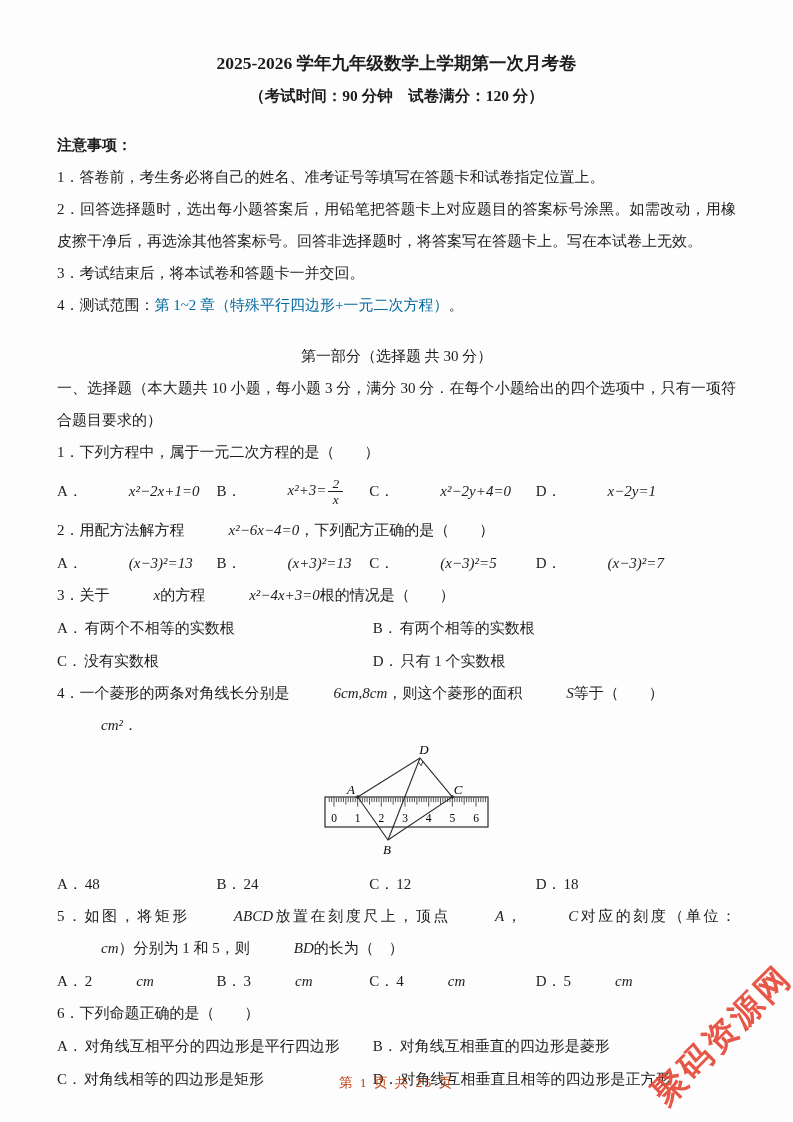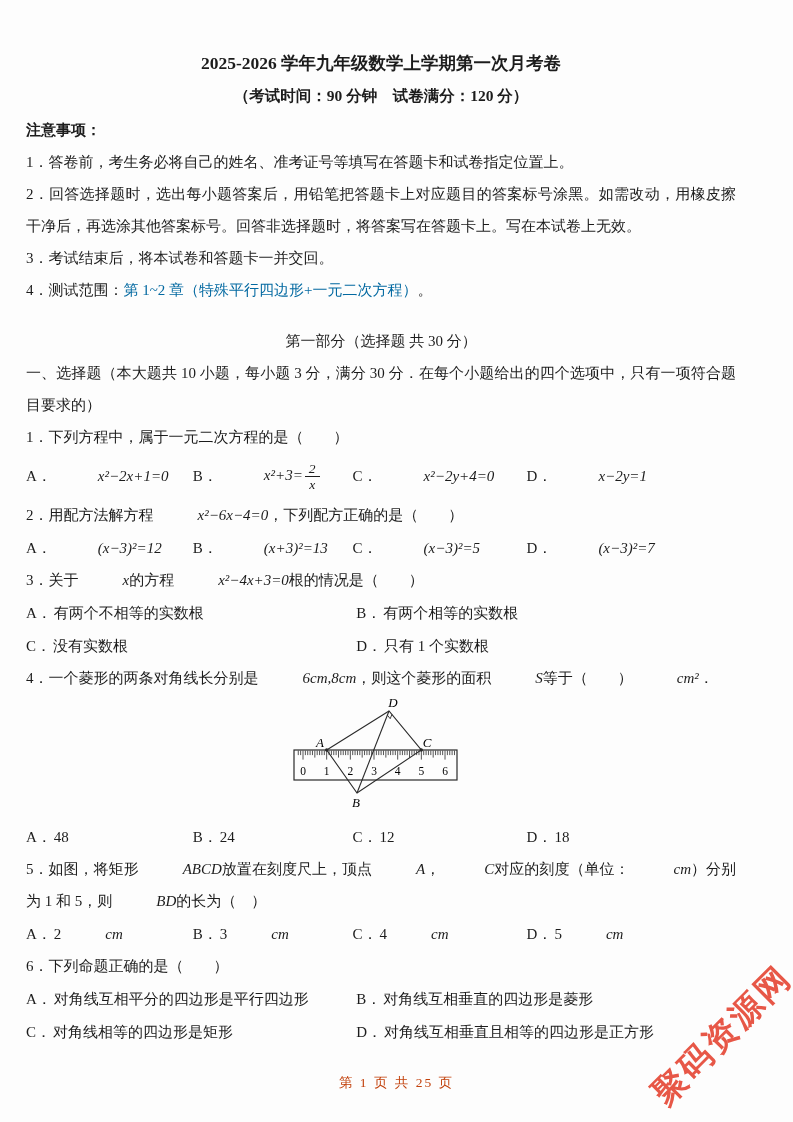--- a/index.html
+++ b/index.html
@@ -3,33 +3,33 @@
 <meta charset="utf-8">
 <style>
   * { box-sizing: border-box; }
   html,body { margin:0; padding:0; background:#ffffff; }
   .page {
     position: relative;
     width: 793px; height: 1122px;
     background: #fdfdfd;
     font-family: "Liberation Serif", "DejaVu Serif", serif;
     color: #1c1c1c;
-    padding: 46px 57px 0 26px;
+    padding: 46px 57px 0 57px;
     overflow: hidden;
     font-size: 15px;
   }
   .title {
     margin: 0; text-align: center;
     font-size: 17.5px; font-weight: bold;
     line-height: 34px;
   }
   .subtitle {
     text-align: center; font-weight: bold;
     font-size: 15.5px; line-height: 32px;
-    margin-bottom: 2px;
+    margin-bottom: 17px;
   }
   .line { margin: 0; line-height: 32px; }
   .bold { font-weight: bold; }
   .red { color: #0369a1; }
   .center { text-align: center; margin-top: 19px; }
   .justify { text-align: justify; }
   .m { font-style: italic; margin-left: 44px; }
   .frac {
     display: inline-block; vertical-align: middle;
     text-align: center; font-style: italic;
@@ -97,21 +97,21 @@
     <div class="opt">
         <span class="opt-label">D．</span>
         <span><span class="m">x−2y=1</span></span>
       </div>
   </div>
 
   <p class="line"><span class="tx">2．用配方法解方程</span><span class="m">x²−6x−4=0</span><span class="tx">，下列配方正确的是（　　）</span></p>
   <div class="opts cols4">
     <div class="opt">
         <span class="opt-label">A．</span>
-        <span><span class="m">(x−3)²=12</span></span>
+        <span><span class="m">(x−3)²=13</span></span>
       </div>
     <div class="opt">
         <span class="opt-label">B．</span>
         <span><span class="m">(x+3)²=13</span></span>
       </div>
     <div class="opt">
         <span class="opt-label">C．</span>
         <span><span class="m">(x−3)²=5</span></span>
       </div>
     <div class="opt">

